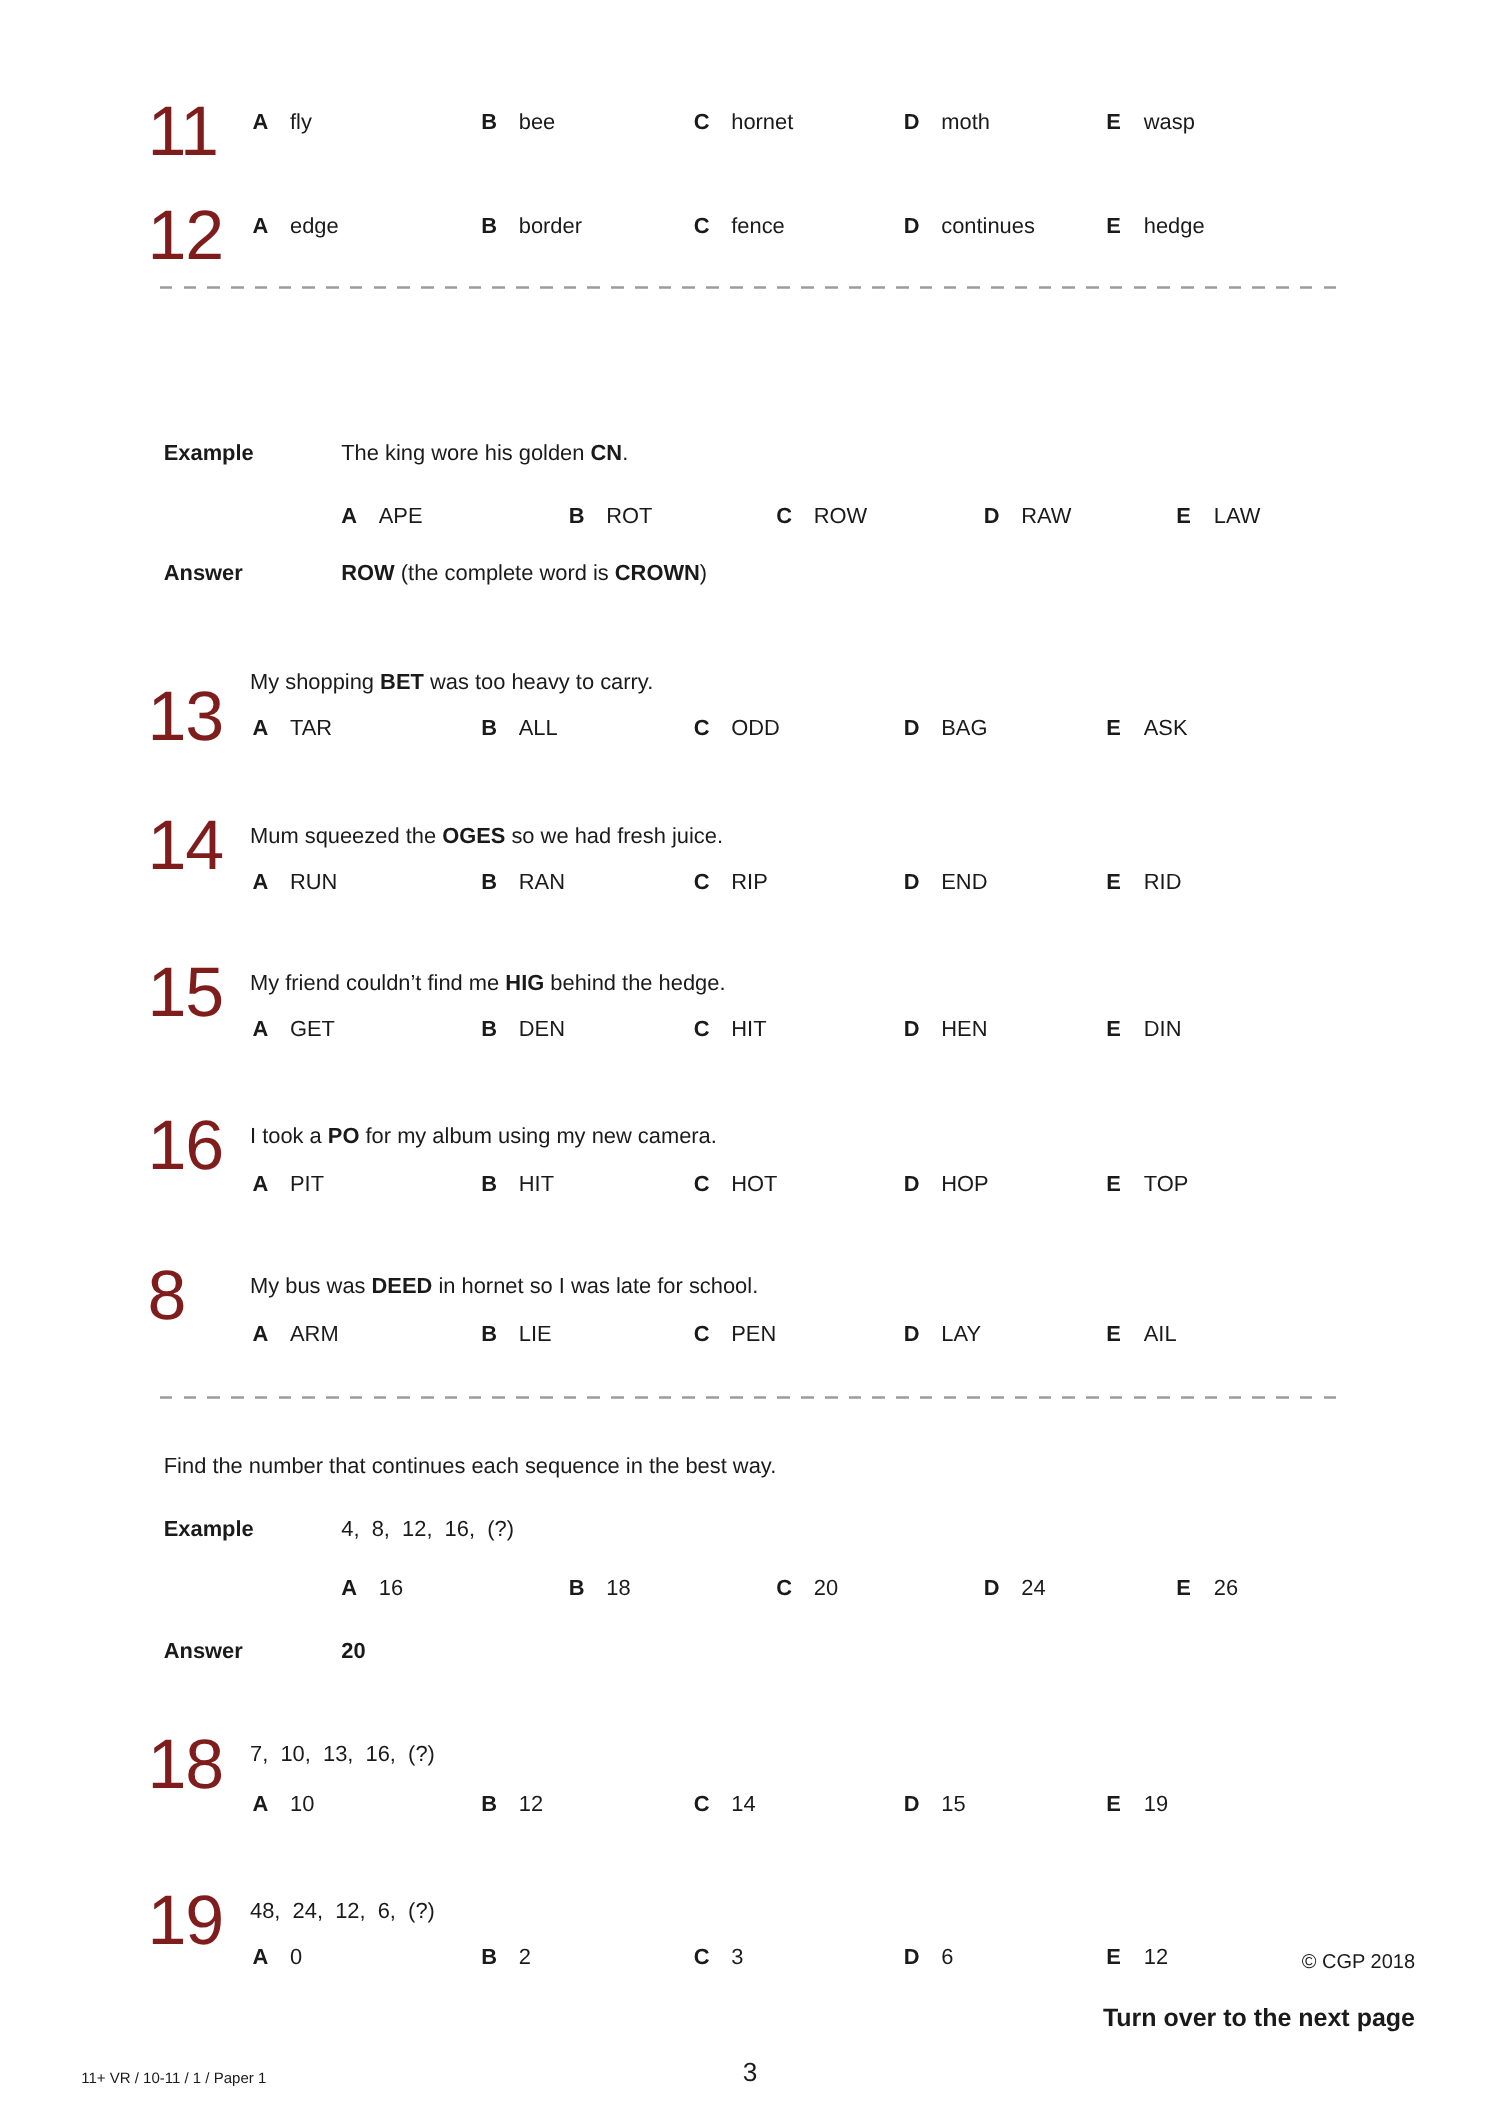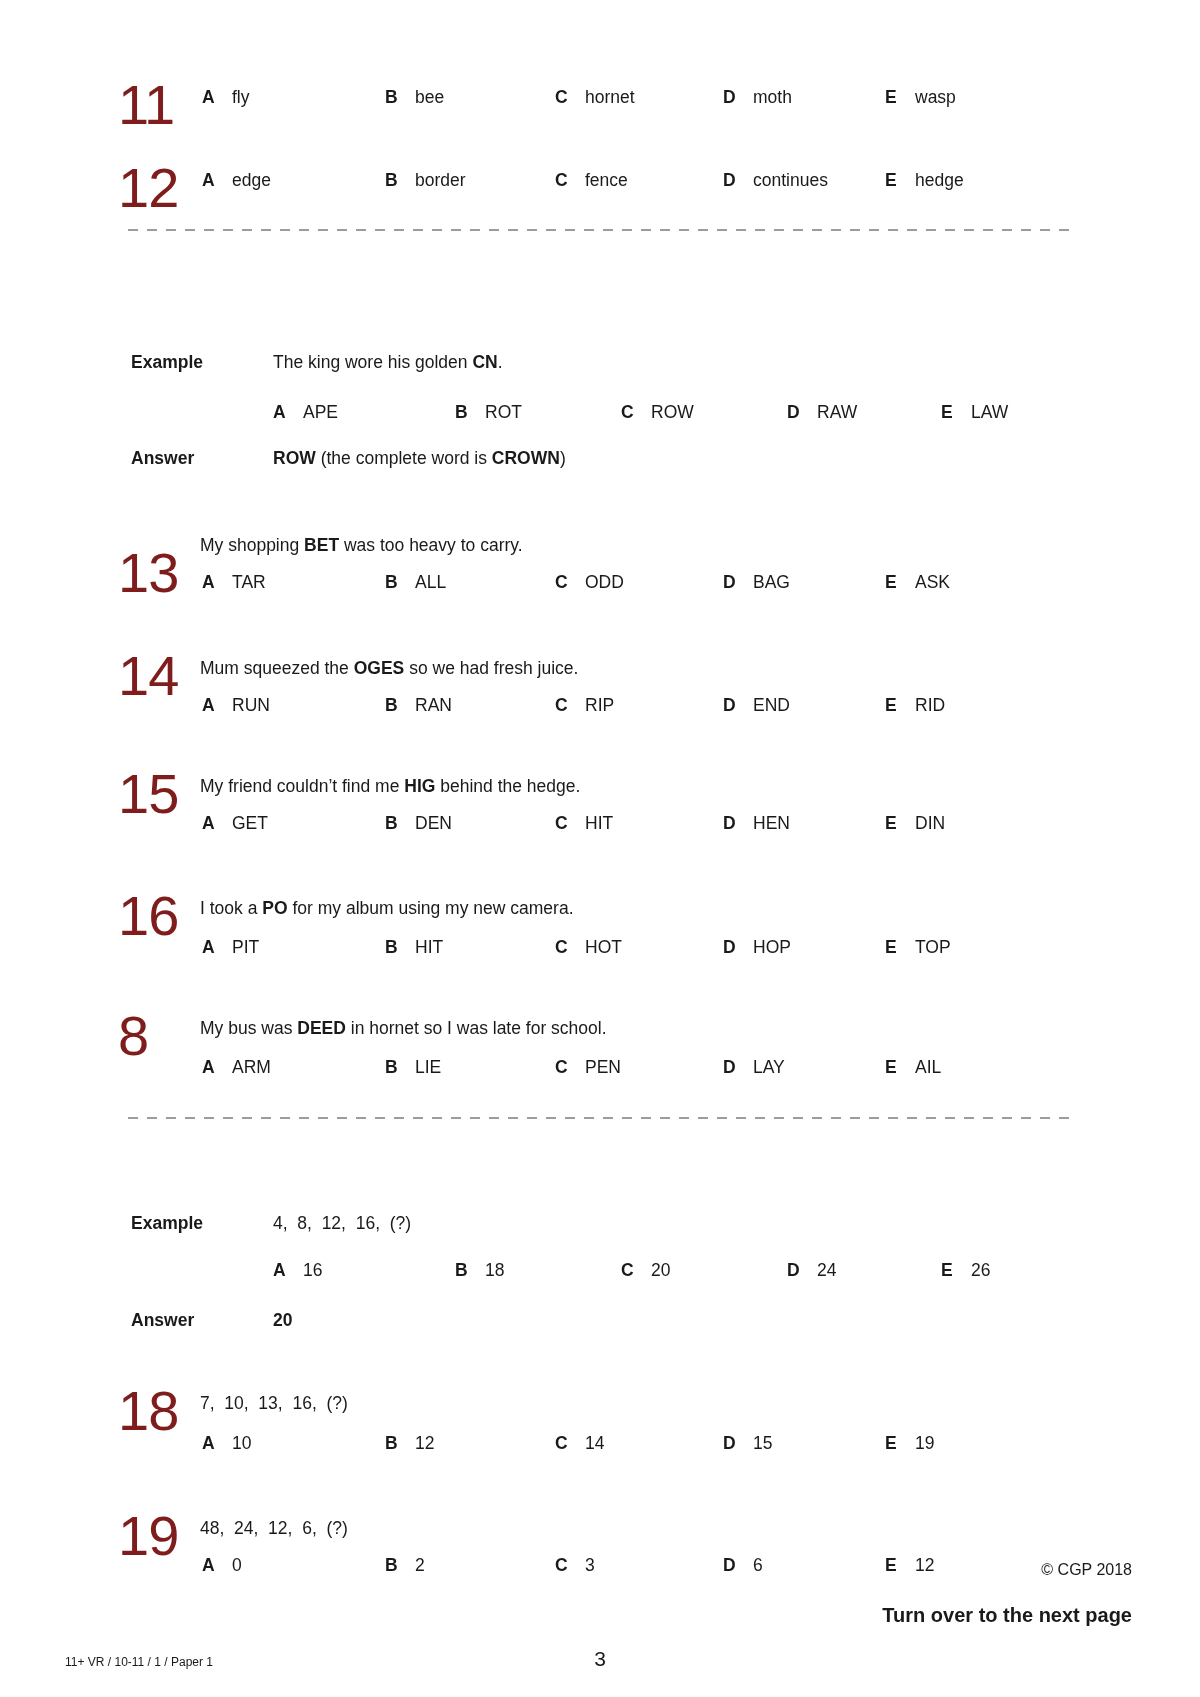--- a/index.html
+++ b/index.html
@@ -254,20 +254,23 @@
         <span class="v">LAY</span>
       </span>
     <span class="opt opt5">
         <span class="l">E</span>
         <span class="v">AIL</span>
       </span>
   </div>
 
   <div class="divider" style="top:1117px"></div>
 
+  <div class="instr" style="top:1160px">
+    <div>Find the number that continues each sequence in the best way.</div>
+  </div>
 
   <div class="row" style="top:1210px">
     <span class="lbl">Example</span>
     <span class="xc pre">4,  8,  12,  16,  (?)</span>
   </div>
   <div class="row cx" style="top:1257px">
     <span class="opt opt1">
         <span class="l">A</span>
         <span class="v">16</span>
       </span>

